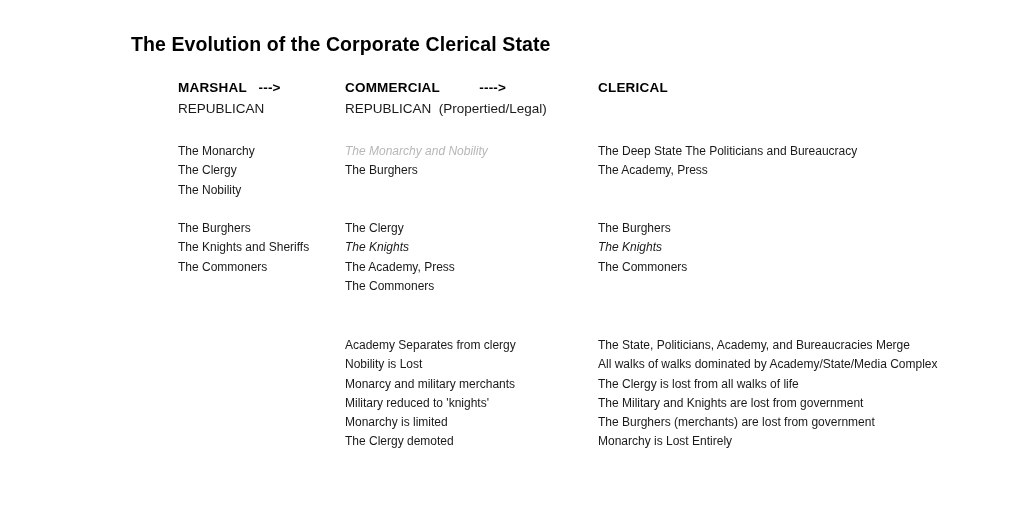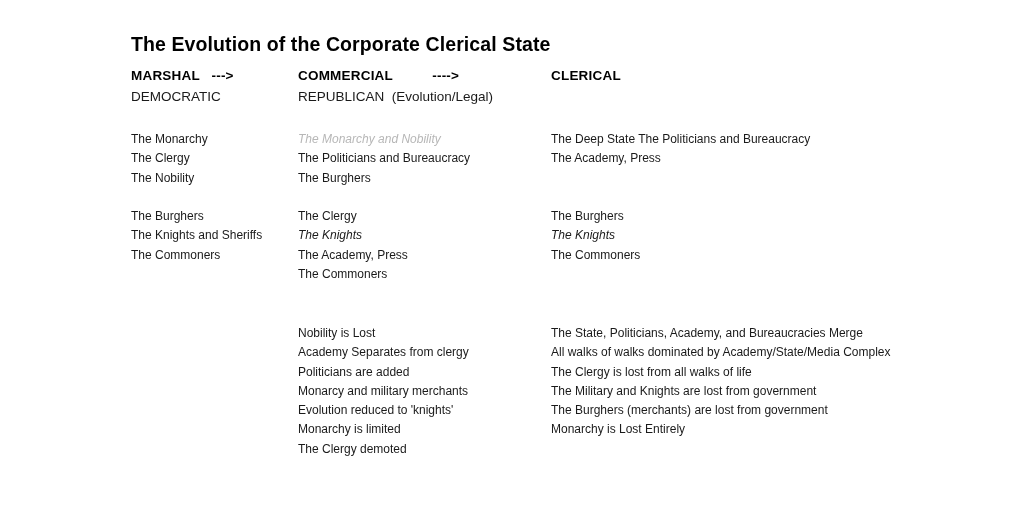--- a/index.html
+++ b/index.html
@@ -26,21 +26,22 @@
     position: absolute;
     left: 131px;
     top: 33px;
     font-size: 19.5px;
     font-weight: bold;
     color: #000000;
     letter-spacing: 0.1px;
   }
   .col {
     position: absolute;
-    top: 68px;
+    top: 80px;
+    margin-left: 47px;
   }
   .col-marshal { left: 131px; width: 160px; }
   .col-commercial { left: 298px; width: 248px; }
   .col-clerical { left: 551px; width: 440px; }
 
   .col-head {
     font-size: 13.5px;
     font-weight: bold;
     color: #000000;
     letter-spacing: 0.2px;
@@ -73,54 +74,52 @@
 </style>
 </head>
 <body>
 
 <div class="page">
 
   <div class="title">The Evolution of the Corporate Clerical State</div>
 
   <div class="col col-marshal">
     <div class="col-head">MARSHAL   ---&gt;</div>
-    <div class="col-sub">DEMOCRATIC</div>
+    <div class="col-sub">REPUBLICAN</div>
     <div class="block group-1">
         <div class="line">The Monarchy</div>
         <div class="line">The Clergy</div>
         <div class="line">The Nobility</div>
       </div>
     <div class="block group-2">
         <div class="line">The Burghers</div>
         <div class="line">The Knights and Sheriffs</div>
         <div class="line">The Commoners</div>
       </div>
     <div class="block group-3"></div>
   </div>
 
   <div class="col col-commercial">
     <div class="col-head">COMMERCIAL          ----&gt;</div>
-    <div class="col-sub">REPUBLICAN  (Evolution/Legal)</div>
+    <div class="col-sub">REPUBLICAN  (Propertied/Legal)</div>
     <div class="block group-1">
         <div class="line muted">The Monarchy and Nobility</div>
-        <div class="line">The Politicians and Bureaucracy</div>
         <div class="line">The Burghers</div>
       </div>
     <div class="block group-2">
         <div class="line">The Clergy</div>
         <div class="line italic">The Knights</div>
         <div class="line">The Academy, Press</div>
         <div class="line">The Commoners</div>
       </div>
     <div class="block group-3">
+        <div class="line">Academy Separates from clergy</div>
         <div class="line">Nobility is Lost</div>
-        <div class="line">Academy Separates from clergy</div>
-        <div class="line">Politicians are added</div>
         <div class="line">Monarcy and military merchants</div>
-        <div class="line">Evolution reduced to 'knights'</div>
+        <div class="line">Military reduced to 'knights'</div>
         <div class="line">Monarchy is limited</div>
         <div class="line">The Clergy demoted</div>
       </div>
   </div>
 
   <div class="col col-clerical">
     <div class="col-head">CLERICAL</div>
     <div class="block group-1">
         <div class="line">The Deep State The Politicians and Bureaucracy</div>
         <div class="line">The Academy, Press</div>

